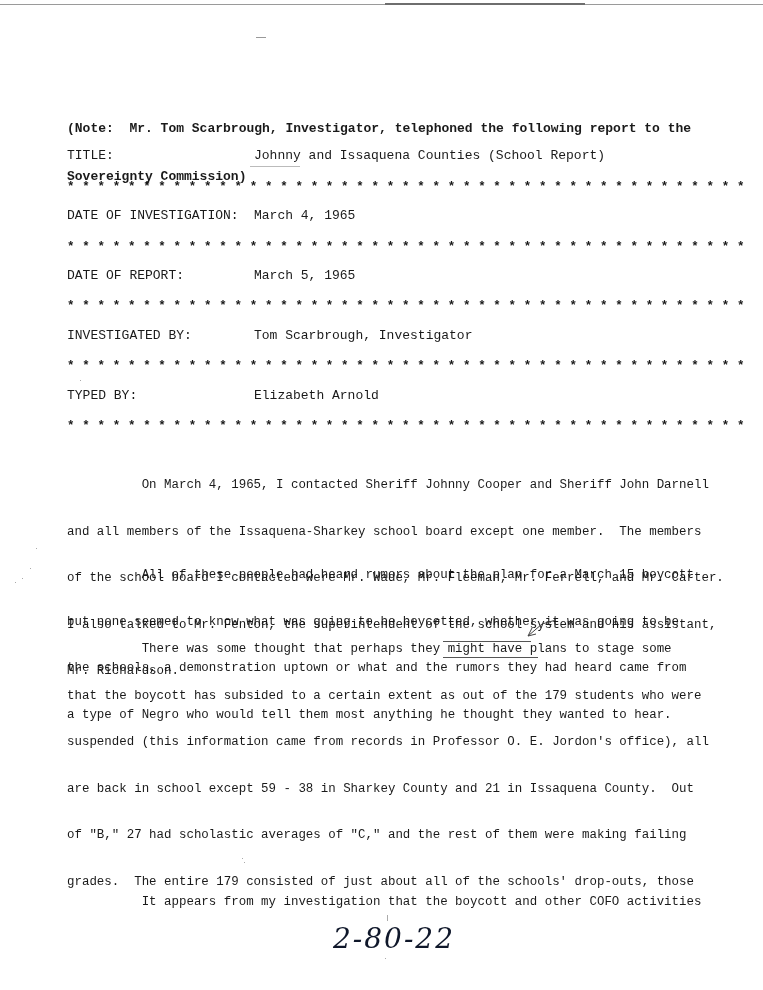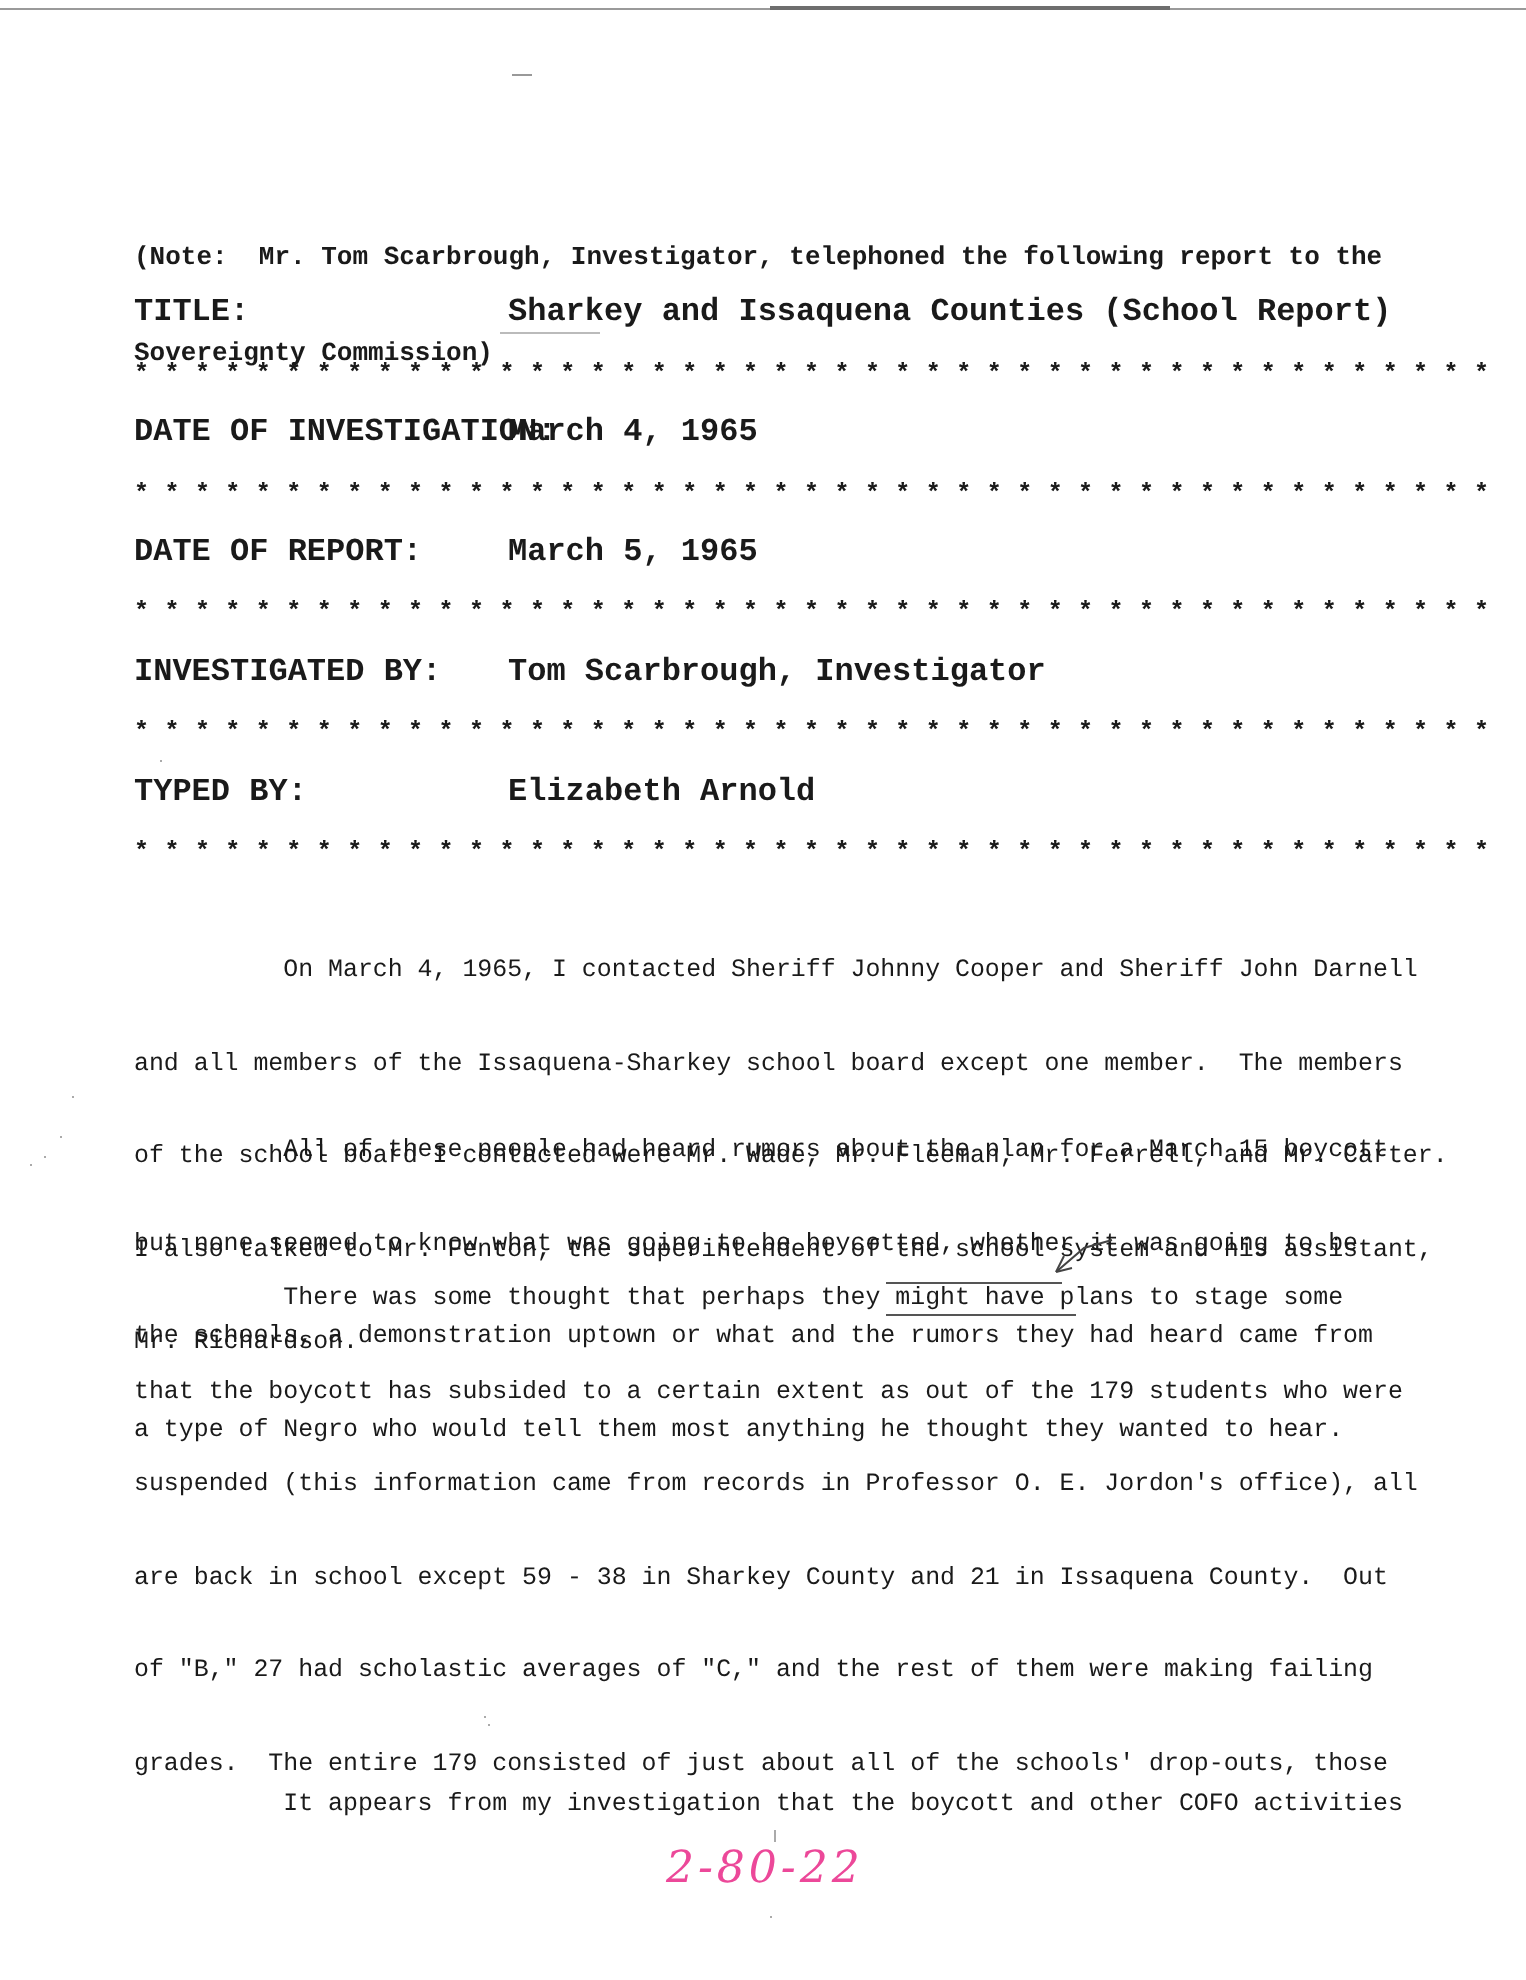--- a/index.html
+++ b/index.html
@@ -44,24 +44,24 @@
       left: 67px;
       top: 89px;
       font-size: 13px;
       line-height: 16px;
       white-space: pre;
       font-weight: bold;
     }
     .field-row {
       position: absolute;
       left: 67px;
-      font-size: 16px;
+      font-size: 13px;
       line-height: 16px;
       white-space: pre;
-      font-weight: bold;
+      font-weight: normal;
     }
     .field-label {
       position: absolute;
       left: 0;
       top: 0;
     }
     .field-value {
       position: absolute;
       left: 187px;
       top: 0;
@@ -91,23 +91,23 @@
     }
     .pen-arrow {
       position: absolute;
     }
     .handwritten {
       position: absolute;
       left: 333px;
       top: 922px;
       font-family: "DejaVu Serif", serif;
       font-style: italic;
-      font-size: 22px;
+      font-size: 28px;
       letter-spacing: 2px;
-      color: #ec4899;
+      color: #0f172a;
     }
     .speck {
       position: absolute;
       width: 1px;
       height: 1px;
       background: #aaa;
     }
   </style>
 </head>
 <body>
@@ -116,21 +116,21 @@
 <div class="top-rule-dark"></div>
 <div class="top-tick"></div>
 
 <div class="note">
   <div>(Note:  Mr. Tom Scarbrough, Investigator, telephoned the following report to the</div>
   <div>Sovereignty Commission)</div>
 </div>
 
 <div class="field-row" style="top:148px;">
   <span class="field-label">TITLE:</span>
-  <span class="field-value">Sharkey and Issaquena Counties (School Report)</span>
+  <span class="field-value">Johnny and Issaquena Counties (School Report)</span>
 </div>
 <div class="speck" style="left:250px; top:166px; width:50px; background:#bbb;"></div>
 
 <div class="stars" style="top:179px;">* * * * * * * * * * * * * * * * * * * * * * * * * * * * * * * * * * * * * * * * * * * * *</div>
 
 <div class="field-row" style="top:208px;">
   <span class="field-label">DATE OF INVESTIGATION:</span>
   <span class="field-value">March 4, 1965</span>
 </div>
 

